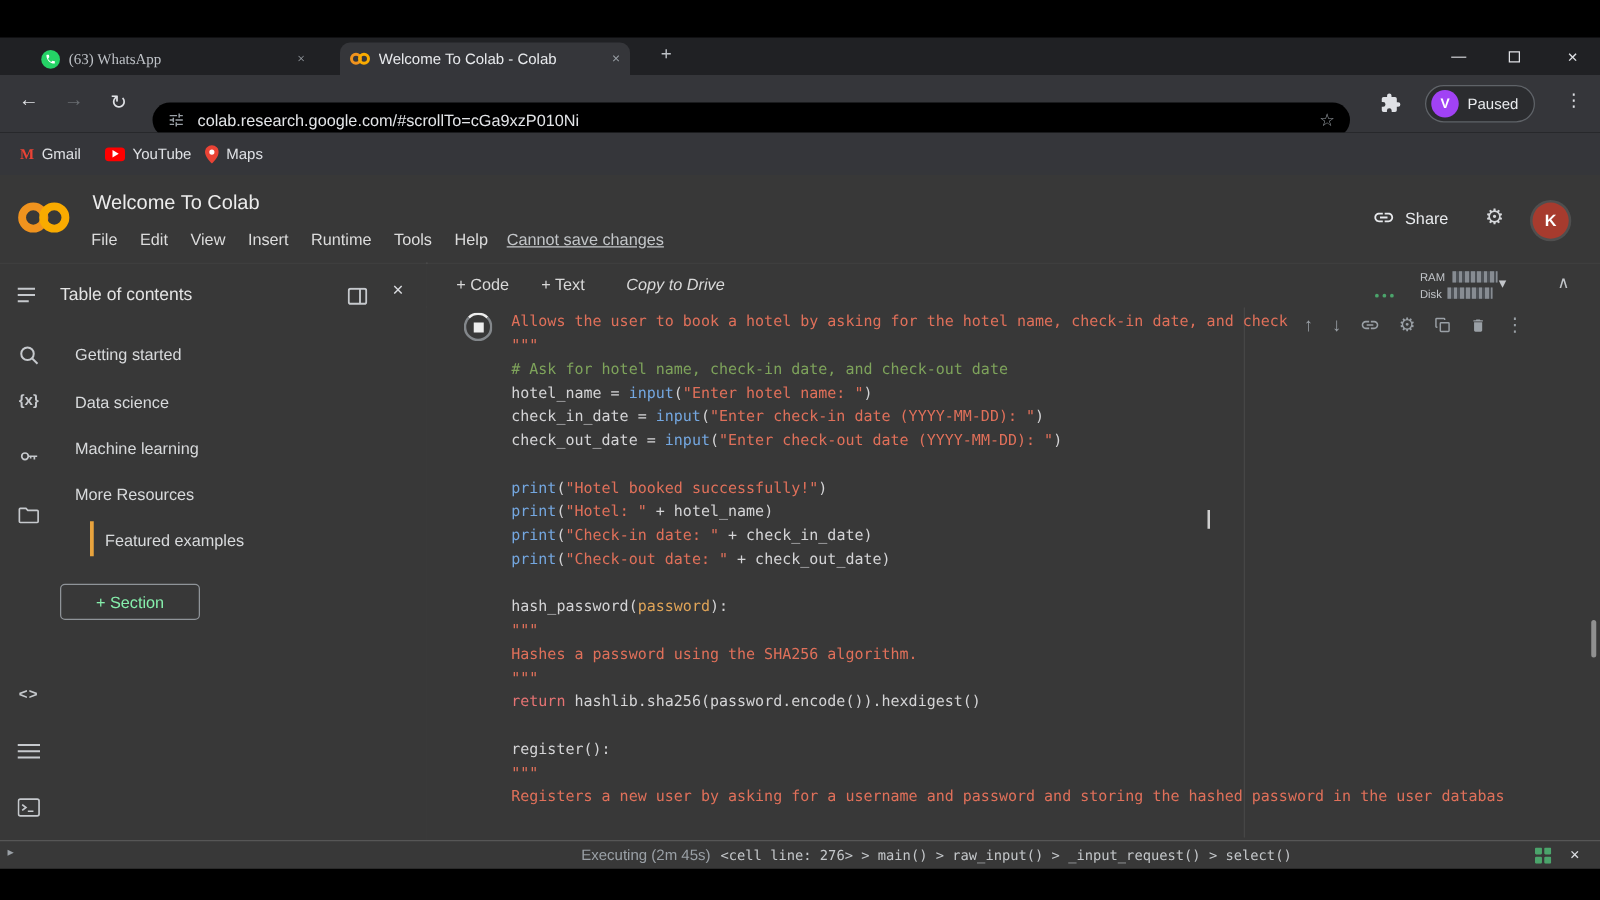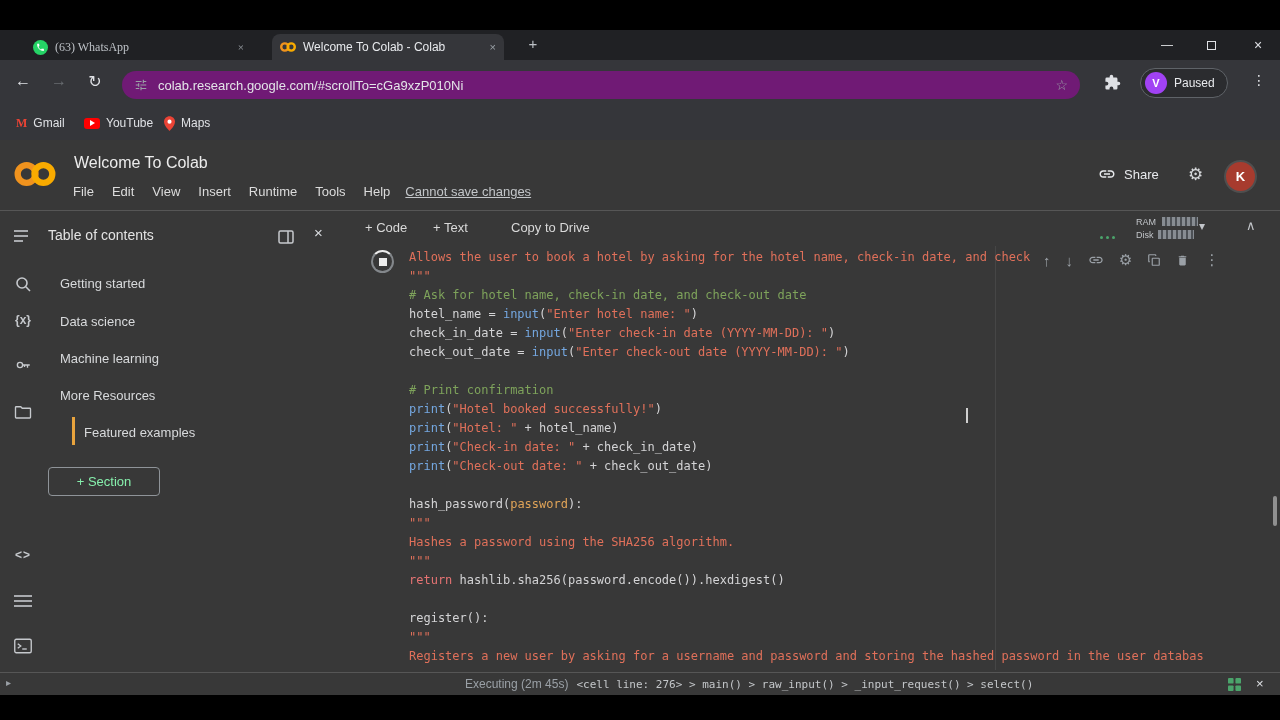--- a/index.html
+++ b/index.html
@@ -12,21 +12,21 @@
   .tab.active{background:#35363a;color:#e8eaed;}
   .tab .title{flex:1;white-space:nowrap;overflow:hidden;margin:0 7px;}
   .xicon{font-size:11px;color:#9aa0a6;}
   .favicon{width:16px;height:16px;display:flex;align-items:center;justify-content:center;flex:none;}
   .wa-circle{width:15px;height:15px;border-radius:50%;background:#25d366;display:flex;align-items:center;justify-content:center;}
   .winctl{position:absolute;top:0;width:42px;height:30px;text-align:center;line-height:30px;font-size:12px;color:#dfe1e5;}
   .maxbox{width:9px;height:9px;border:1.5px solid #dfe1e5;display:inline-block;vertical-align:middle;}
   #navrow{position:absolute;left:0;top:60px;width:1280px;height:46px;background:#35363a;}
   .nav-btn{position:absolute;top:12px;font-size:16px;color:#dfe1e5;width:26px;text-align:center;}
   .nav-btn.disabled{color:#696d71;}
-  #omnibox{position:absolute;left:122px;top:11px;width:958px;height:28px;background:#701a75;border-radius:14px;display:flex;align-items:center;padding:0 12px;}
+  #omnibox{position:absolute;left:122px;top:22px;width:958px;height:28px;background:#000000;border-radius:14px;display:flex;align-items:center;padding:0 12px;}
   #omnibox .url{font-size:13px;color:#e3e5e8;margin-left:10px;flex:1;white-space:nowrap;overflow:hidden;}
   #omnibox .star{font-size:14px;color:#9aa0a6;}
   #profile-chip{position:absolute;left:1140px;top:8px;height:30px;border:1px solid #5f6368;border-radius:15px;display:flex;align-items:center;padding:0 12px 0 4px;background:#2b2c2f;}
   .pavatar{width:22px;height:22px;border-radius:50%;background:#a142f4;color:#fff;font-size:11px;font-weight:bold;display:flex;align-items:center;justify-content:center;}
   .plabel{font-size:12px;color:#e8eaed;margin-left:7px;}
   #bookmarks{position:absolute;left:0;top:106px;width:1280px;height:34px;background:#35363a;}
   .bm{position:absolute;top:0;height:34px;display:flex;align-items:center;gap:6px;font-size:12px;color:#dfe1e5;}
   .gmail-m{color:#ea4335;font-weight:700;font-size:12px;font-family:"Liberation Serif",serif;}
   .yt{width:16px;height:11px;background:#f00;border-radius:3px;display:flex;align-items:center;justify-content:center;}
   .yt-tri{width:0;height:0;border-left:5px solid #fff;border-top:3px solid transparent;border-bottom:3px solid transparent;}
@@ -235,21 +235,21 @@
   <span class="rail-icon" style="top:427px;"><svg width="18" height="16" viewBox="0 0 24 20">
         <rect x="1" y="1" width="22" height="18" rx="2" fill="none" stroke="#c6c9cd" stroke-width="1.8"></rect>
         <path d="M5 7l4 3-4 3" fill="none" stroke="#c6c9cd" stroke-width="1.8"></path>
         <line x1="11" y1="14" x2="17" y2="14" stroke="#c6c9cd" stroke-width="1.8"></line>
       </svg></span>
 </div>
 
 <div id="notebook">
   <span class="nbtool" style="left:24px;">+ Code</span>
   <span class="nbtool" style="left:92px;">+ Text</span>
-  <span class="nbtool" style="left:170px;">Copy to Drive</span>
+  <span class="nbtool" style="left:160px;font-style:italic;">Copy to Drive</span>
   <span style="position:absolute;left:757px;top:14px;"><span class="dot"></span><span class="dot"></span><span class="dot"></span></span>
   <div style="position:absolute;left:785px;top:4px;">
     <div class="resrow">
         <span>RAM</span>
         <span class="meter"></span>
       </div>
     <div class="resrow">
         <span>Disk</span>
         <span class="meter" style="margin-left:4px;"></span>
       </div>
@@ -263,21 +263,20 @@
         <div class="sq"></div>
       </div>
     <div id="code-lines">
         <div class="code-line"><span class="tk-s">Allows the user to book a hotel by asking for the hotel name, check-in date, and check</span></div>
         <div class="code-line"><span class="tk-s">"""</span></div>
         <div class="code-line"><span class="tk-c"># Ask for hotel name, check-in date, and check-out date</span></div>
         <div class="code-line"><span class="tk-p">hotel_name = </span><span class="tk-b">input</span><span class="tk-p">(</span><span class="tk-s">"Enter hotel name: "</span><span class="tk-p">)</span></div>
         <div class="code-line"><span class="tk-p">check_in_date = </span><span class="tk-b">input</span><span class="tk-p">(</span><span class="tk-s">"Enter check-in date (YYYY-MM-DD): "</span><span class="tk-p">)</span></div>
         <div class="code-line"><span class="tk-p">check_out_date = </span><span class="tk-b">input</span><span class="tk-p">(</span><span class="tk-s">"Enter check-out date (YYYY-MM-DD): "</span><span class="tk-p">)</span></div>
         <div class="code-line">&nbsp;</div>
-        <div class="code-line"><span class="tk-c"># Print confirmation</span></div>
         <div class="code-line"><span class="tk-b">print</span><span class="tk-p">(</span><span class="tk-s">"Hotel booked successfully!"</span><span class="tk-p">)</span></div>
         <div class="code-line"><span class="tk-b">print</span><span class="tk-p">(</span><span class="tk-s">"Hotel: "</span><span class="tk-p"> + hotel_name)</span></div>
         <div class="code-line"><span class="tk-b">print</span><span class="tk-p">(</span><span class="tk-s">"Check-in date: "</span><span class="tk-p"> + check_in_date)</span></div>
         <div class="code-line"><span class="tk-b">print</span><span class="tk-p">(</span><span class="tk-s">"Check-out date: "</span><span class="tk-p"> + check_out_date)</span></div>
         <div class="code-line">&nbsp;</div>
         <div class="code-line"><span class="tk-p">hash_password(</span><span class="tk-o">password</span><span class="tk-p">):</span></div>
         <div class="code-line"><span class="tk-s">"""</span></div>
         <div class="code-line"><span class="tk-s">Hashes a password using the SHA256 algorithm.</span></div>
         <div class="code-line"><span class="tk-s">"""</span></div>
         <div class="code-line"><span class="tk-k">return</span><span class="tk-p"> hashlib.sha256(password.encode()).hexdigest()</span></div>

